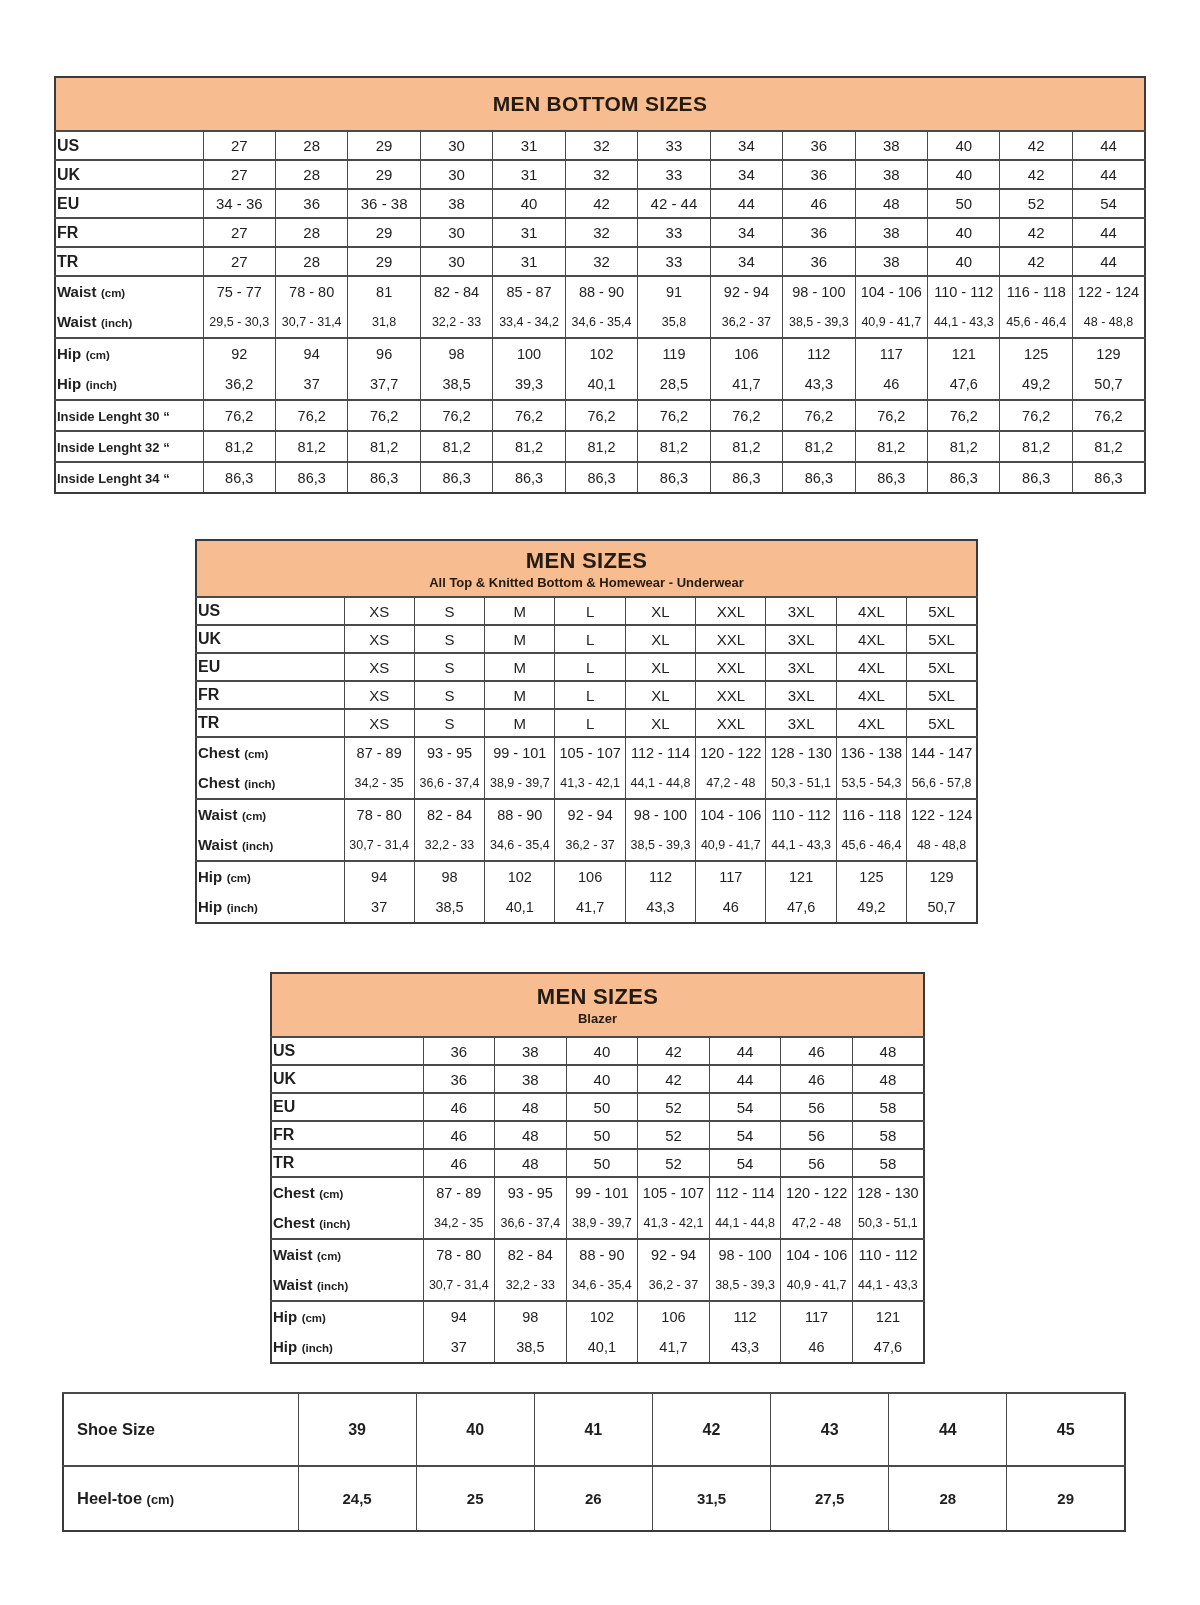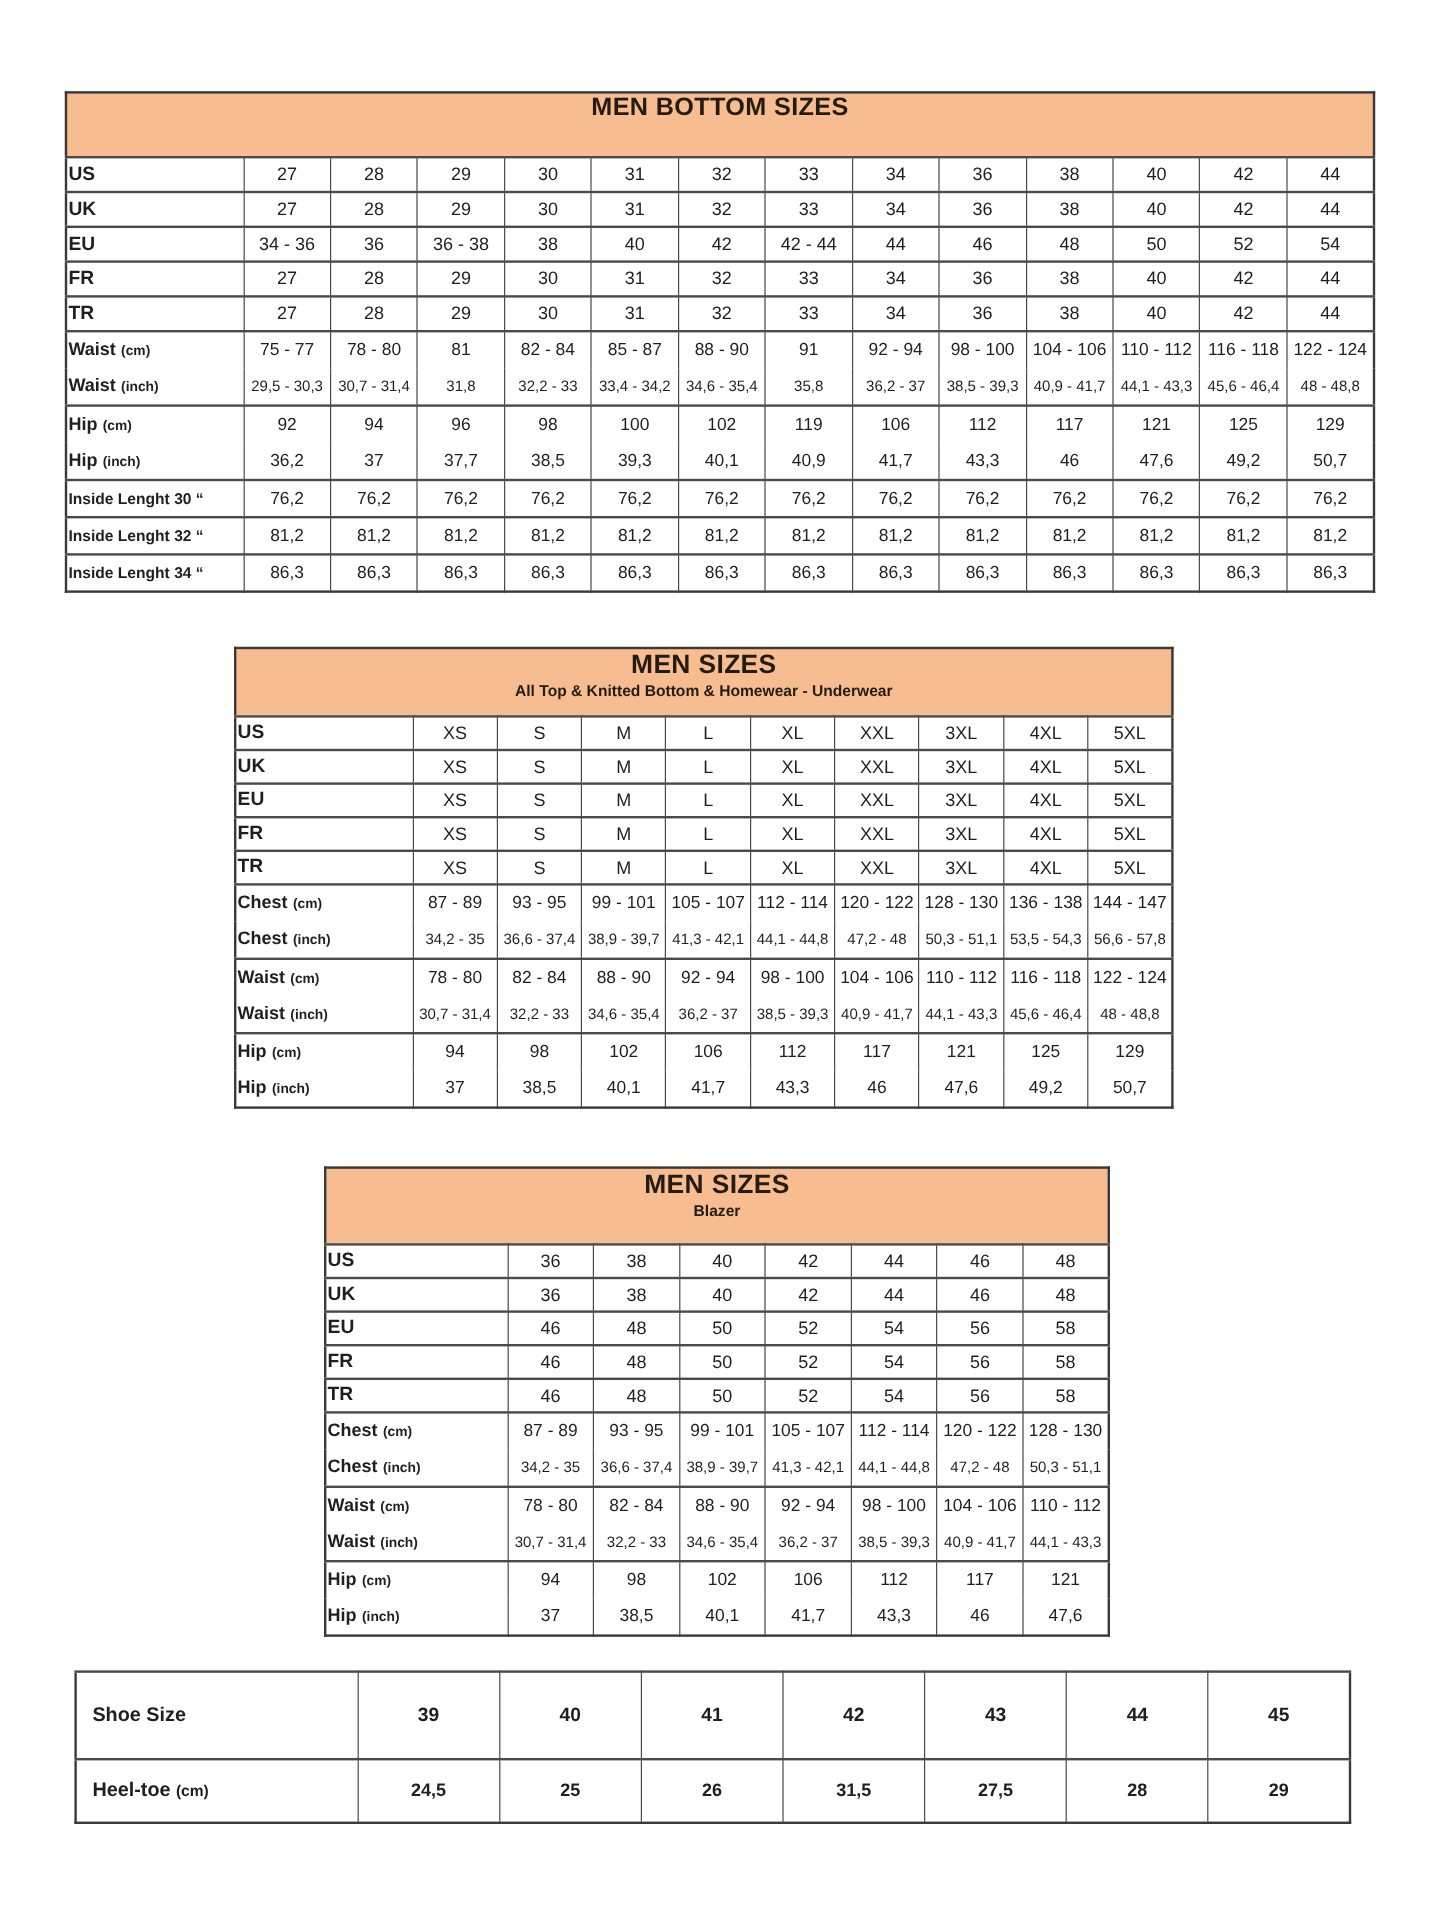--- a/index.html
+++ b/index.html
@@ -19,21 +19,21 @@
   .size-table{background:#fff;}
   #men-bottom-sizes{margin:76px 0 0 54px;width:1092px;}
   #men-sizes-top{margin:45px 0 0 195px;width:783px;}
   #men-sizes-blazer{margin:48px 0 0 270px;width:655px;}
   #men-shoes{margin:28px 0 0 62px;width:1064px;}
 
   .band{
     background:var(--header-bg);
     border:2px solid var(--border);
     border-bottom:none;
-    display:flex;flex-direction:column;justify-content:flex-start;align-items:center;
+    display:flex;flex-direction:column;justify-content:center;align-items:center;
     text-align:center;
   }
   #men-bottom-sizes .band{height:54px;}
   #men-sizes-top .band{height:57px;}
   #men-sizes-blazer .band{height:64px;}
   #men-shoes .band{height:66px;}
   .band .title{font-weight:bold;color:var(--title);font-size:21px;letter-spacing:.3px;}
   #men-sizes-top .title,#men-sizes-blazer .title{font-size:22px;}
   #men-shoes .title{font-size:24px;letter-spacing:.4px;}
   .band .subtitle{font-weight:bold;color:var(--title);font-size:13px;margin-top:1px;}
@@ -66,21 +66,21 @@
   .row-size td{font-size:15px;}
   .row-cm{height:31px;}
   .row-cm td{font-size:14.5px;}
   .row-inch,.row-inch_small{height:31px;}
   .row-inch td{font-size:14.5px;}
   .row-inch_small td{font-size:12.5px;}
   .row-inside{height:31px;}
   .row-inside td{font-size:14.5px;}
   .row-shoe{height:73px;}
   .row-shoe td{font-size:16px;font-weight:bold;}
-  .row-heel{height:53px;}
+  .row-heel{height:65px;}
   .row-heel td{font-size:15px;font-weight:bold;}
 </style>
 </head>
 <body>
 
 <div class="size-table" id="men-bottom-sizes">
   <div class="band">
     <div class="title">MEN BOTTOM SIZES</div>
 
   </div>
@@ -243,21 +243,21 @@
           <td>129</td>
         </tr>
         <tr class="row-inch">
           <th><span class="lbl">Hip</span> <span class="unit">(inch)</span></th>
           <td>36,2</td>
           <td>37</td>
           <td>37,7</td>
           <td>38,5</td>
           <td>39,3</td>
           <td>40,1</td>
-          <td>40,9</td>
+          <td>28,5</td>
           <td>41,7</td>
           <td>43,3</td>
           <td>46</td>
           <td>47,6</td>
           <td>49,2</td>
           <td>50,7</td>
         </tr>
       </tbody>
       <tbody>
         <tr class="row-inside">

